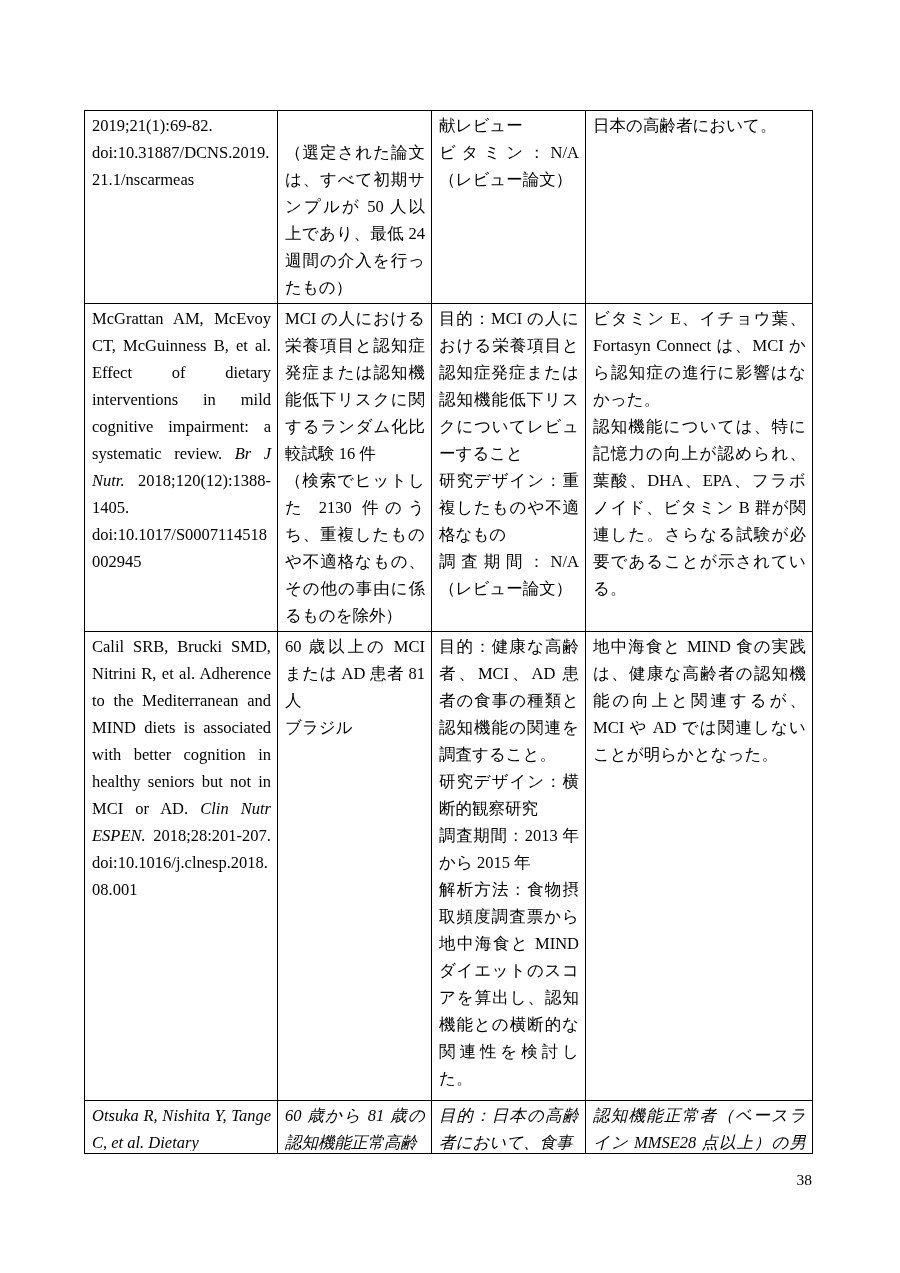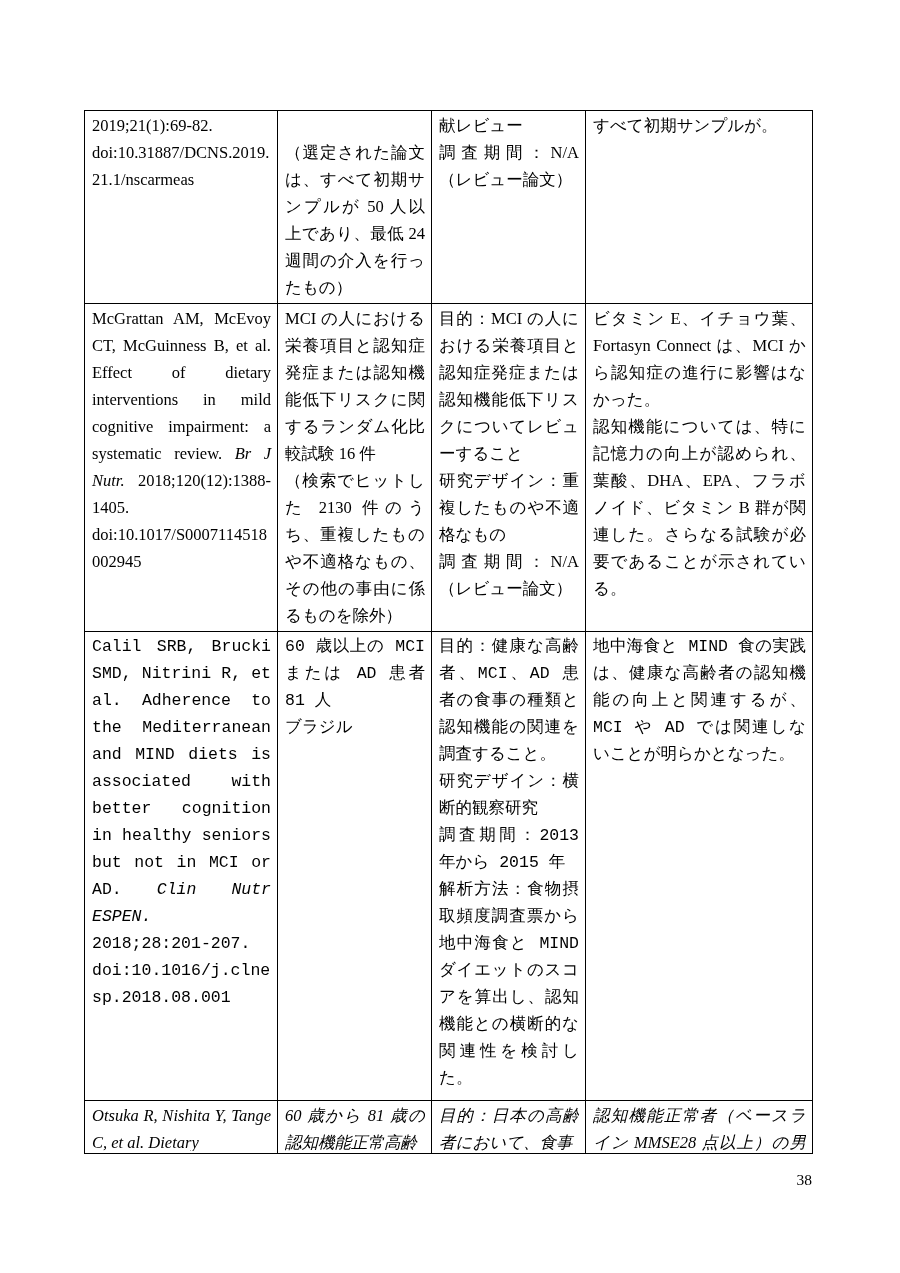--- a/index.html
+++ b/index.html
@@ -32,21 +32,21 @@
     border: 1.5px solid #000000;
     vertical-align: top;
     padding: 1px 6px 2px 7px;
     font-size: 16.5px;
     line-height: 27px;
     text-align: justify;
     overflow: hidden;
   }
   tr.r1 { height: 190px; padding-left: 48px; }
   tr.r2 { height: 327px; }
-  tr.r3 { height: 469px; font-family: Liberation Mono, monospace; }
+  tr.r3 { height: 469px; }
   tr.r4 { height: 51px; font-style: italic; }
   .cell {
     display: block;
     white-space: pre-line;
     overflow-wrap: break-word;
   }
   .clip {
     height: 49px;
     overflow: hidden;
   }
@@ -77,24 +77,24 @@
         <tr class="r1">
       <td>
         <span class="cell"><span>2019;21(1):69-82. doi:10.31887/DCNS.2019.21.1/nscarmeas</span><span class="journal"></span><span></span></span>
       </td>
       <td>
         <span class="cell">
 （選定された論文は、すべて初期サンプルが 50 人以上であり、最低 24 週間の介入を行ったもの）</span>
       </td>
       <td>
         <span class="cell">献レビュー
-調査期間：N/A（レビュー論文）</span>
+ビタミン：N/A（レビュー論文）</span>
       </td>
       <td>
-        <span class="cell">すべて初期サンプルが。</span>
+        <span class="cell">日本の高齢者において。</span>
       </td>
     </tr>
 
     <tr class="r2">
       <td>
         <span class="cell"><span>McGrattan AM, McEvoy CT, McGuinness B, et al. Effect of dietary interventions in mild cognitive impairment: a systematic review. </span><span class="journal">Br J Nutr.</span><span> 2018;120(12):1388-1405. doi:10.1017/S0007114518002945</span></span>
       </td>
       <td>
         <span class="cell">MCI の人における栄養項目と認知症発症または認知機能低下リスクに関するランダム化比較試験 16 件
 （検索でヒットした 2130 件のうち、重複したものや不適格なもの、その他の事由に係るものを除外）</span>

